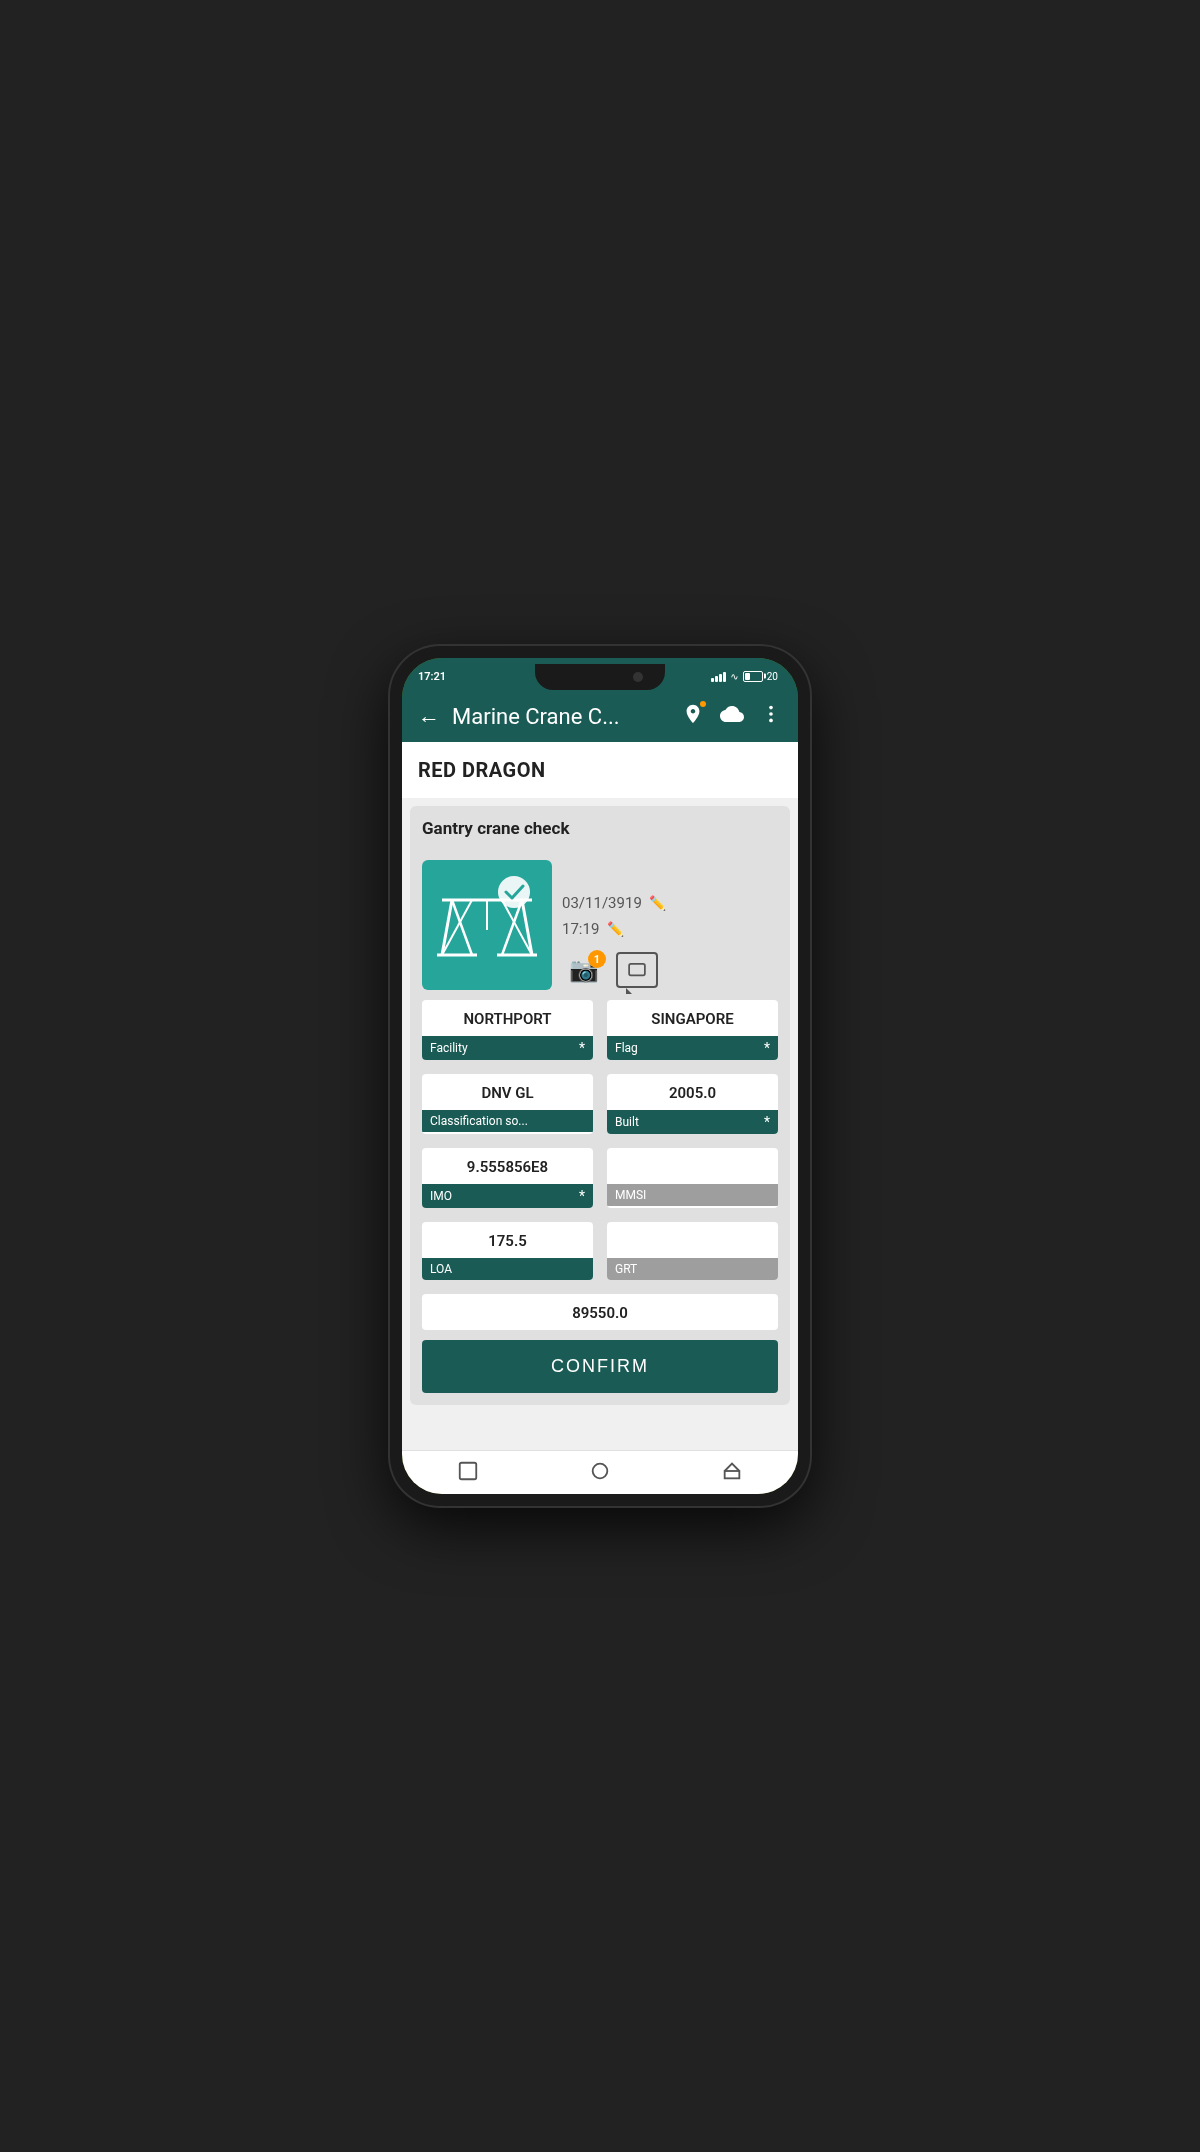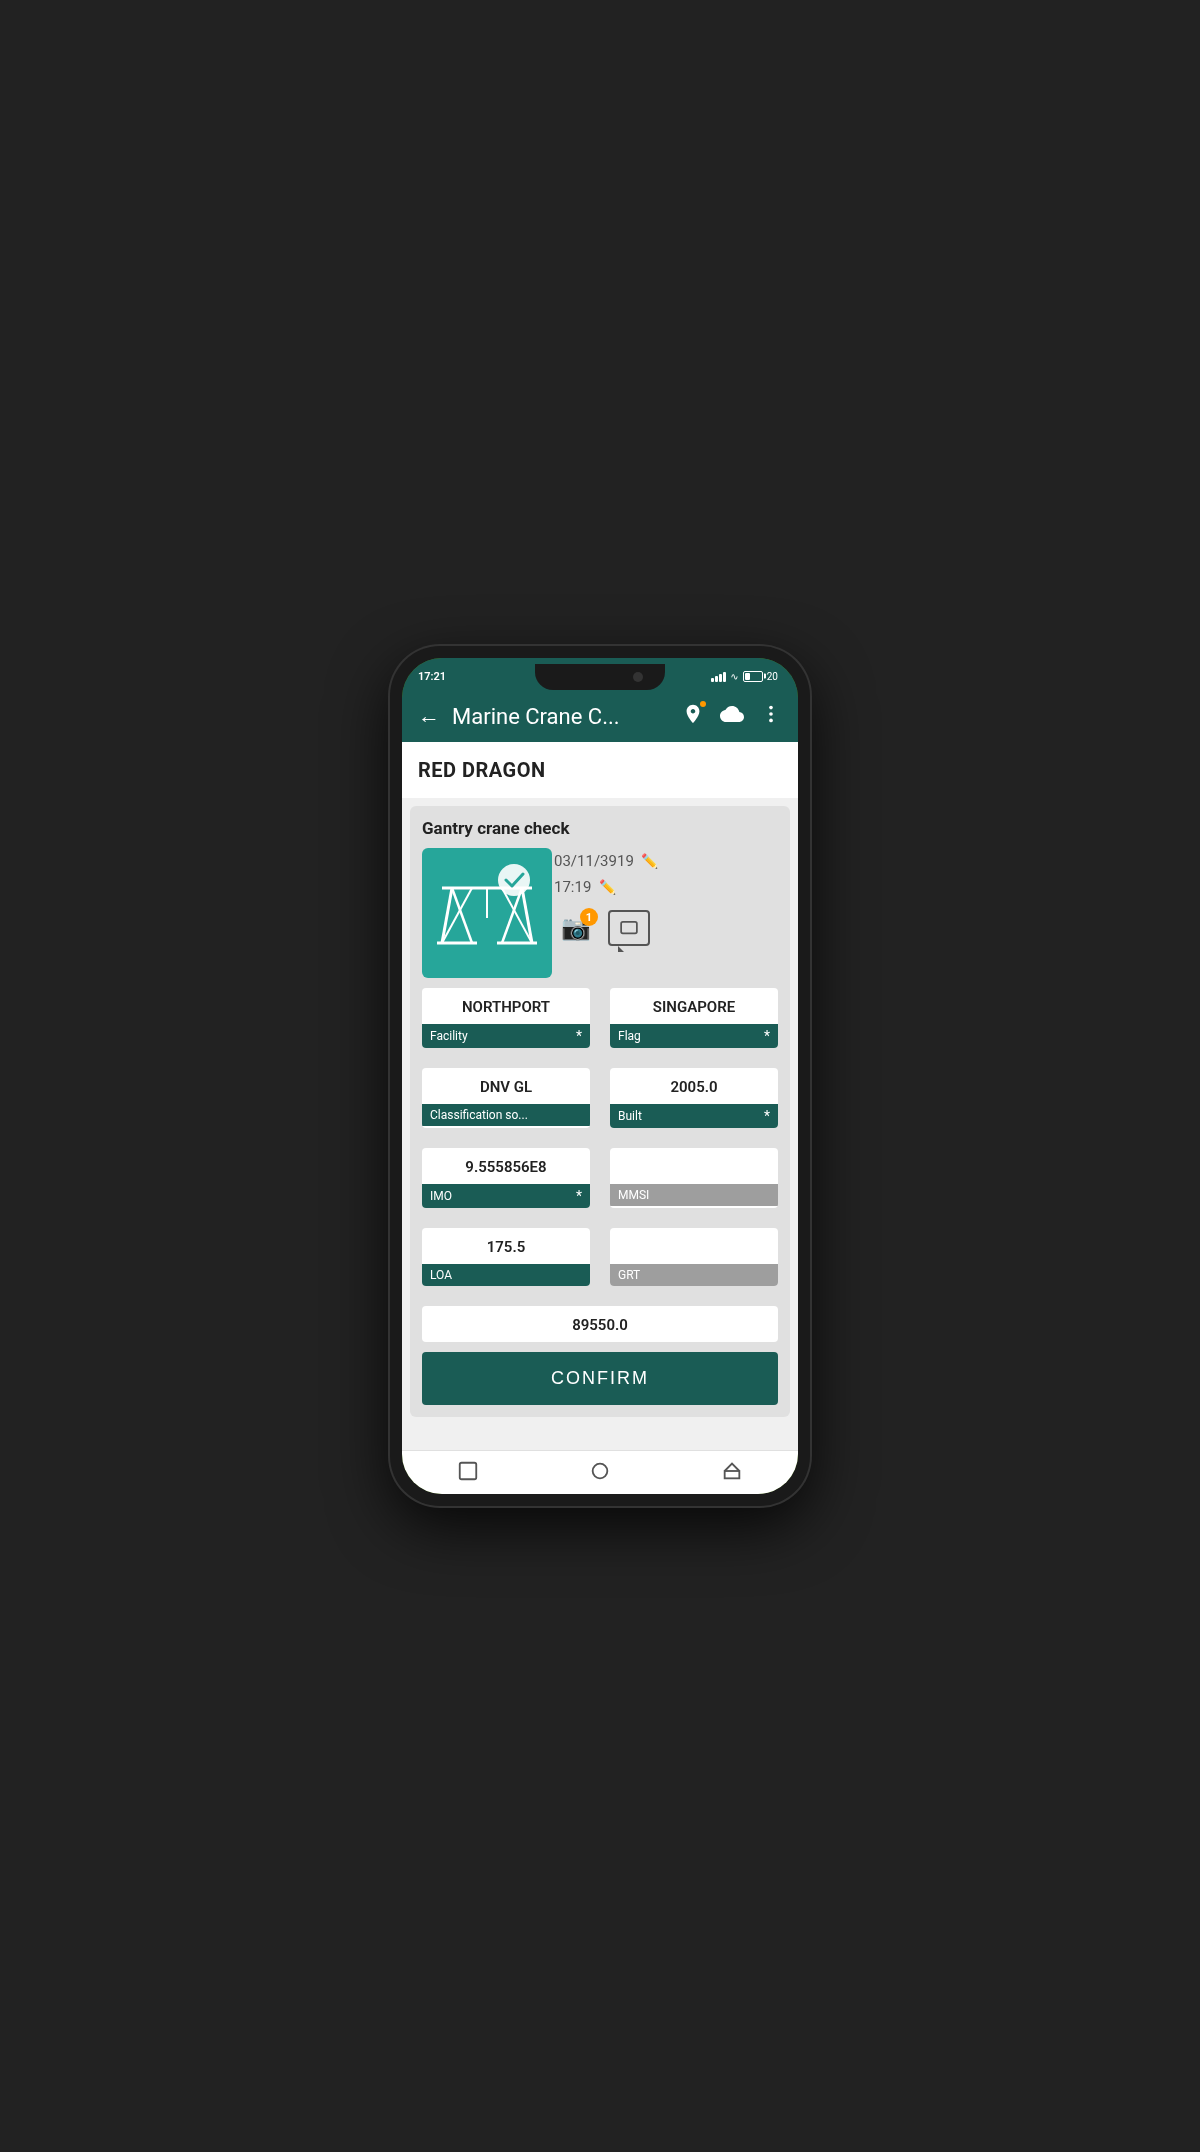--- a/index.html
+++ b/index.html
@@ -172,28 +172,28 @@
     .card {
       background: #e0e0e0;
       margin: 8px;
       border-radius: 6px;
       padding: 12px;
     }
     .card-title {
       font-size: 17px;
       font-weight: 700;
       color: #222;
-      margin-bottom: 10px;
+      margin-bottom: 22px;
     }
 
     
     .card-header-row {
       display: flex;
-      gap: 2px;
-      align-items: flex-start;
+      gap: 10px;
+      align-items: flex-end;
     }
     .crane-icon-box {
       width: 130px;
       height: 130px;
       background: #26a69a;
       border-radius: 6px;
       display: flex;
       align-items: center;
       justify-content: center;
       flex-shrink: 0;
@@ -276,21 +276,21 @@
       width: 0;
       height: 0;
       border-left: 6px solid #555;
       border-top: 6px solid transparent;
     }
 
     
     .fields-grid {
       display: grid;
       grid-template-columns: 1fr 1fr;
-      gap: 20px;
+      gap: 14px;
       margin-top: 10px;
     }
     .field-cell {
       background: #fff;
       border-radius: 4px;
       overflow: hidden;
     }
     .field-cell.full-width {
       grid-column: 1 / -1;
     }

